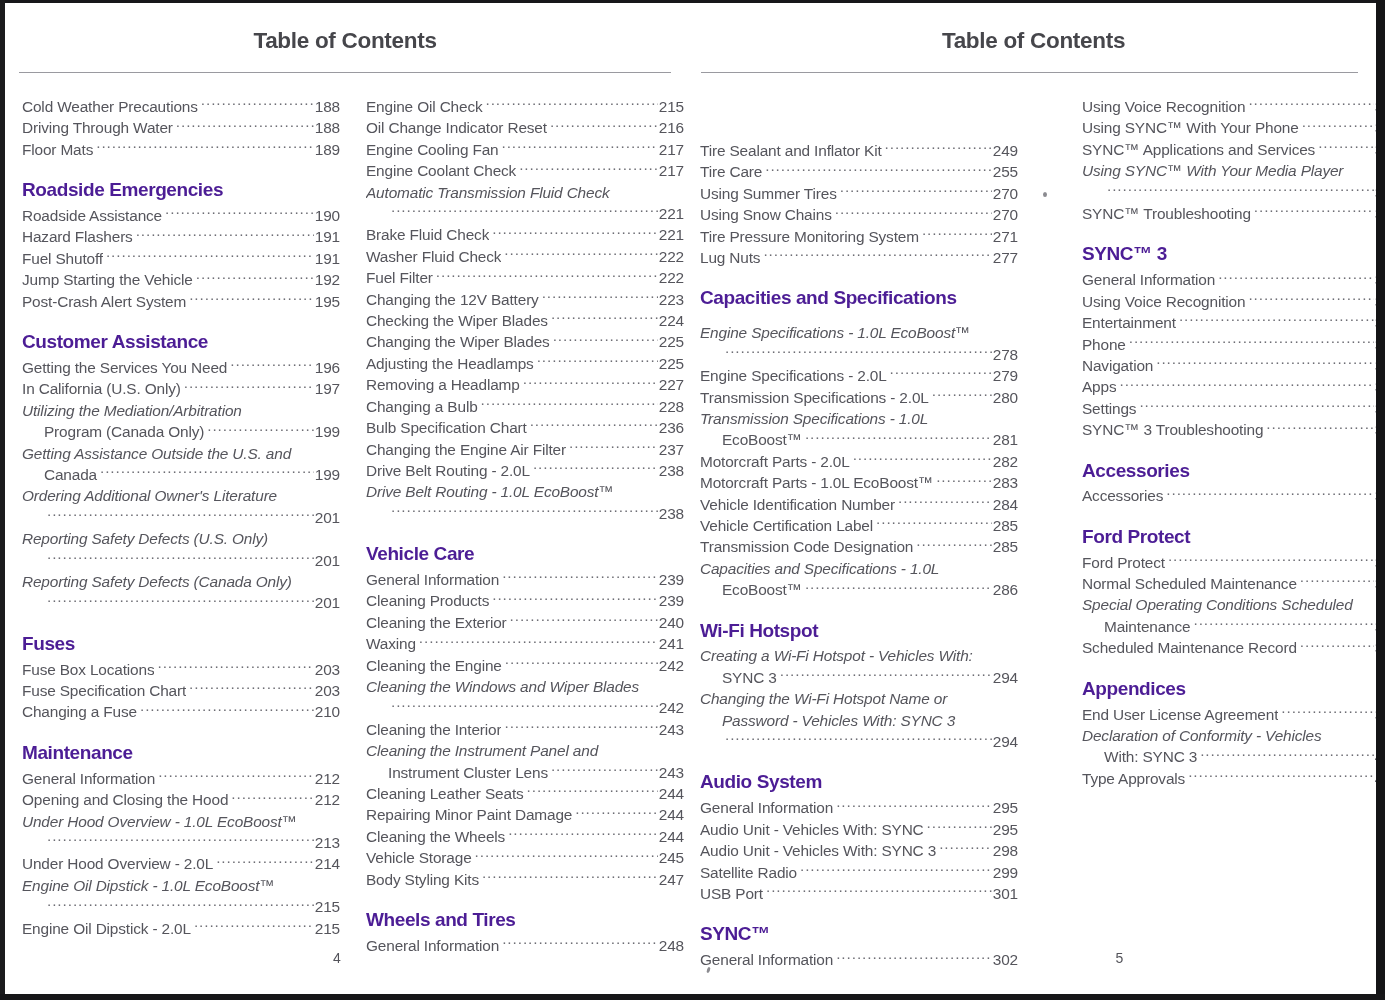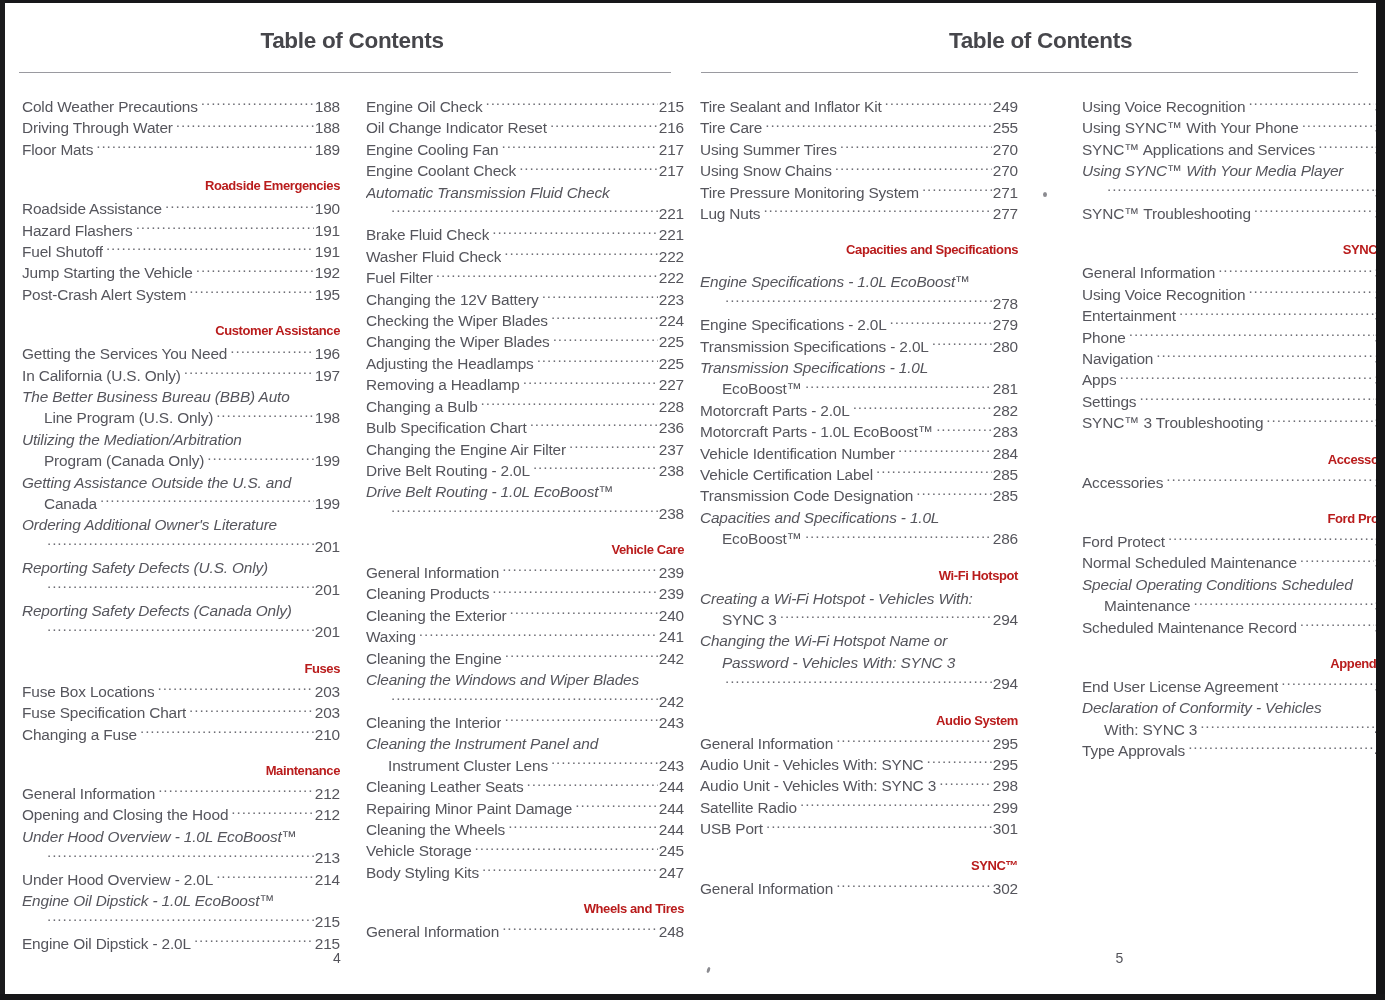--- a/index.html
+++ b/index.html
@@ -48,21 +48,20 @@
   }
   .page-left  { left: 5px;   width: 680px; }
   .page-right { left: 691px; width: 685px; }
 
   .page-header {
     position: absolute;
     top: 28px;
     left: 0;
     width: 100%;
     text-align: center;
-    padding-left: 7px;
   }
   .page-header .title {
     font-size: 22.5px;
     font-weight: bold;
     letter-spacing: -0.3px;
     color: #46464b;
     display: inline-block;
   }
   .header-rule {
     position: absolute;
@@ -81,33 +80,32 @@
     height: 830px;
   }
 
   .col {
     position: absolute;
     top: 0;
     width: 318px;
   }
   .page-left  .col-0 { left: 17px;  }
   .page-left  .col-1 { left: 361px; }
-  .page-right .col-0 { left: 9px;   }
+  .page-right .col-0 { left: 9px; margin-top: 44px;   }
   .page-right .col-1 { left: 354px; margin-left: 37px; }
 
   
   .section-head {
-    font-size: 13px;
+    font-size: 19px;
     font-weight: bold;
-    color: #b91c1c;
+    color: #4c1d95;
     letter-spacing: -0.4px;
     line-height: 1.15;
     margin-top: 19px;
     margin-bottom: 4px;
-    text-align: right;
   }
   .section-head:first-child { margin-top: 0; }
   .section-head.gap-after { margin-bottom: 13px; }
 
   .entry {
     font-size: 15.4px;
     line-height: 21.4px;
     color: #55555c;
     letter-spacing: -0.15px;
     position: relative;
@@ -242,30 +240,20 @@
             <span class="leader"></span>
             <span class="pageno">196</span>
           </div>
           <div class="entry">
             <span class="etext">In California (U.S. Only)</span>
             <span class="leader"></span>
             <span class="pageno">197</span>
           </div>
           <div class="entry multi">
             <span class="etext">
-              <span class="first-line">The Better Business Bureau (BBB) Auto</span>
-            </span>
-            <div class="lastline">
-              <span>Line Program (U.S. Only)</span>
-              <span class="leader"></span>
-              <span class="pageno">198</span>
-            </div>
-          </div>
-          <div class="entry multi">
-            <span class="etext">
               <span class="first-line">Utilizing the Mediation/Arbitration</span>
             </span>
             <div class="lastline">
               <span>Program (Canada Only)</span>
               <span class="leader"></span>
               <span class="pageno">199</span>
             </div>
           </div>
           <div class="entry multi">
             <span class="etext">

